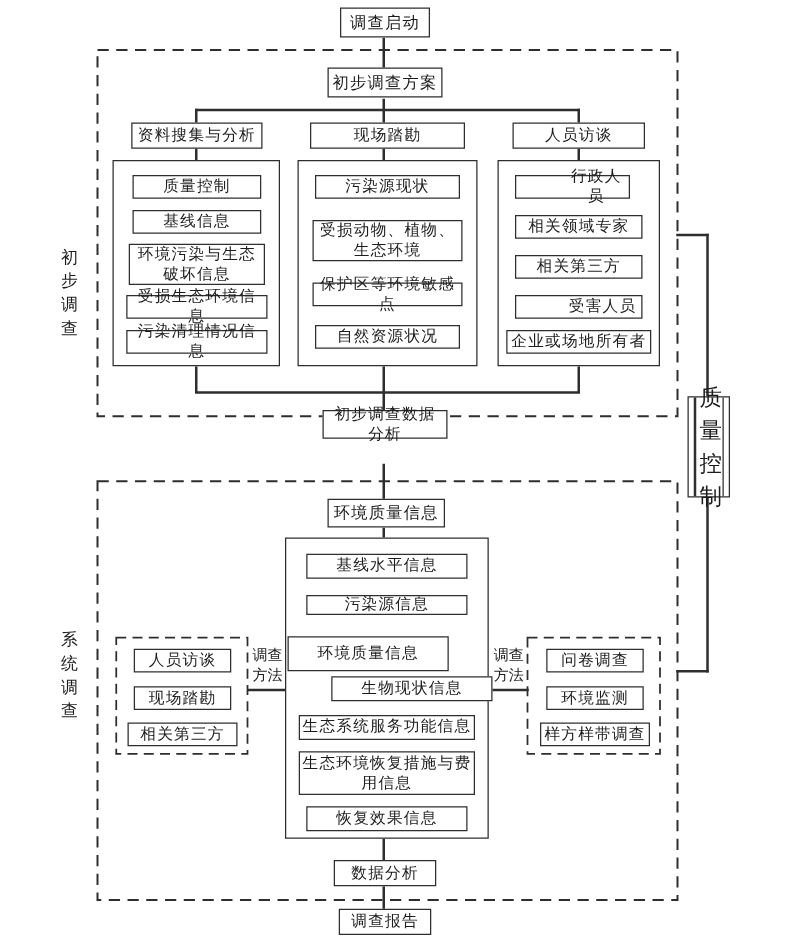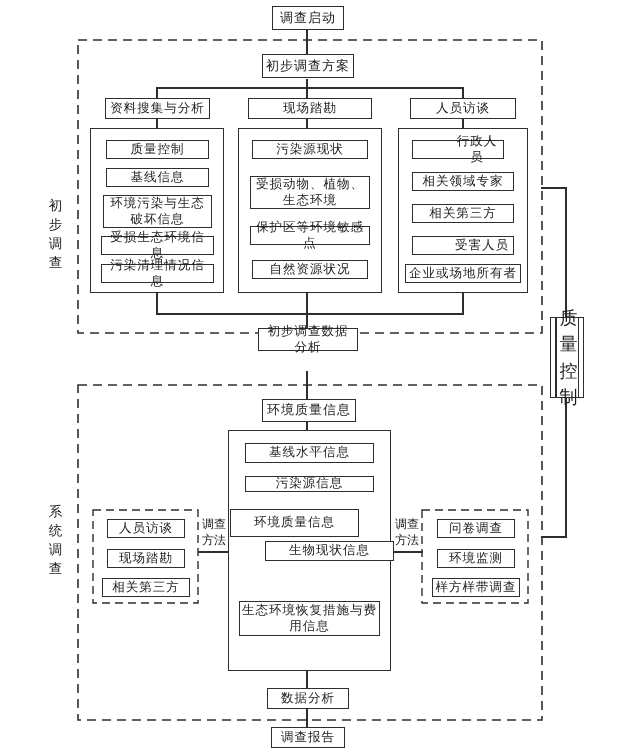--- a/index.html
+++ b/index.html
@@ -104,21 +104,23 @@
 
   <div class="box" style="left:258px;top:328px;width:100px;height:23px;">初步调查数据分析</div>
 
   <div class="box big" style="left:262px;top:399px;width:94px;height:23px;">环境质量信息</div>
 
   <div class="frame" style="left:228px;top:430px;width:163px;height:241px;"></div>
   <div class="box" style="left:245px;top:443px;width:129px;height:20px;">基线水平信息</div>
   <div class="box" style="left:245px;top:476px;width:129px;height:16px;">污染源信息</div>
   <div class="box" style="left:230px;top:509px;width:129px;height:28px;">环境质量信息</div>
   <div class="box" style="left:245px;top:541px;width:129px;height:20px;margin-left:20px;">生物现状信息</div>
+  <div class="box" style="left:239px;top:572px;width:141px;height:20px;">生态系统服务功能信息</div>
   <div class="box" style="left:239px;top:601px;width:141px;height:35px;">生态环境恢复措施与费用信息</div>
+  <div class="box" style="left:245px;top:645px;width:129px;height:20px;">恢复效果信息</div>
 
   <div class="box" style="left:107px;top:519px;width:78px;height:19px;">人员访谈</div>
   <div class="box" style="left:107px;top:549px;width:78px;height:19px;">现场踏勘</div>
   <div class="box" style="left:102px;top:578px;width:88px;height:19px;">相关第三方</div>
   <div class="mlabel" style="left:199px;top:517px;">调查方法</div>
 
   <div class="box" style="left:437px;top:519px;width:78px;height:19px;">问卷调查</div>
   <div class="box" style="left:437px;top:549px;width:78px;height:19px;">环境监测</div>
   <div class="box" style="left:432px;top:578px;width:88px;height:19px;">样方样带调查</div>
   <div class="mlabel" style="left:392px;top:517px;">调查方法</div>

